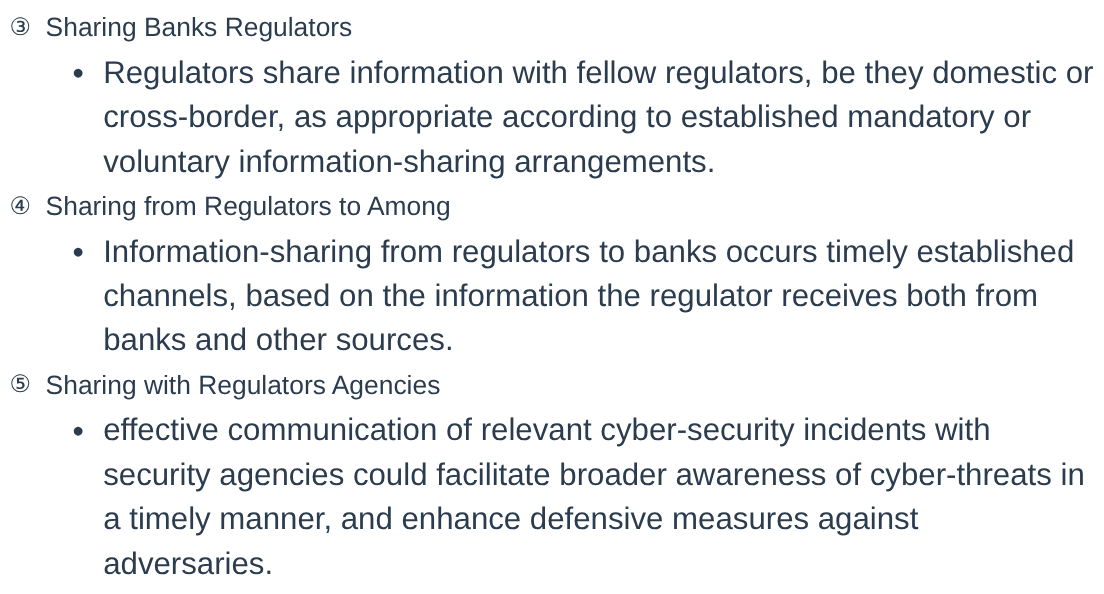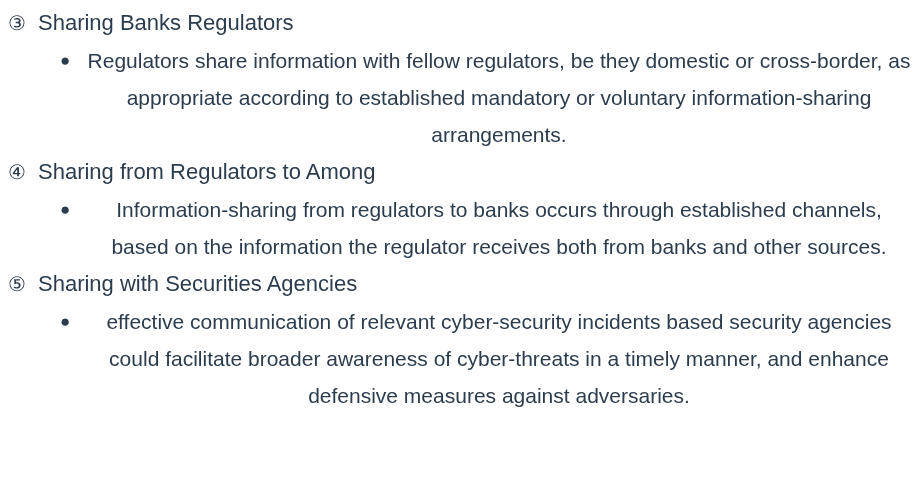--- a/index.html
+++ b/index.html
@@ -53,24 +53,23 @@
     padding-right: 8px;
   }
   .bullet .dot {
     flex: 0 0 26px;
     font-size: 17px;
     line-height: 37px;
     color: #2b3c4e;
   }
   .bullet .btext {
     flex: 1;
-    font-size: 21px;
+    font-size: 26px;
     line-height: 37px;
     color: #2b3c4e;
-    text-align: center;
   }
 </style>
 </head>
 <body>
 
 <div class="page">
 
   <div class="section">
     <div class="heading">
       <span class="marker">③</span>
@@ -85,31 +84,31 @@
   </div>
 
   <div class="section">
     <div class="heading">
       <span class="marker">④</span>
       <span class="htext">Sharing from Regulators to Among</span>
     </div>
     <ul class="bullets">
       <li class="bullet">
         <span class="dot">●</span>
-        <span class="btext">Information-sharing from regulators to banks occurs through established channels, based on the information the regulator receives both from banks and other sources.</span>
+        <span class="btext">Information-sharing from regulators to banks occurs timely established channels, based on the information the regulator receives both from banks and other sources.</span>
       </li>
     </ul>
   </div>
 
   <div class="section">
     <div class="heading">
       <span class="marker">⑤</span>
-      <span class="htext">Sharing with Securities Agencies</span>
+      <span class="htext">Sharing with Regulators Agencies</span>
     </div>
     <ul class="bullets">
       <li class="bullet">
         <span class="dot">●</span>
-        <span class="btext">effective communication of relevant cyber-security incidents based security agencies could facilitate broader awareness of cyber-threats in a timely manner, and enhance defensive measures against adversaries.</span>
+        <span class="btext">effective communication of relevant cyber-security incidents with security agencies could facilitate broader awareness of cyber-threats in a timely manner, and enhance defensive measures against adversaries.</span>
       </li>
     </ul>
   </div>
 
 </div>
 
 </body></html>

